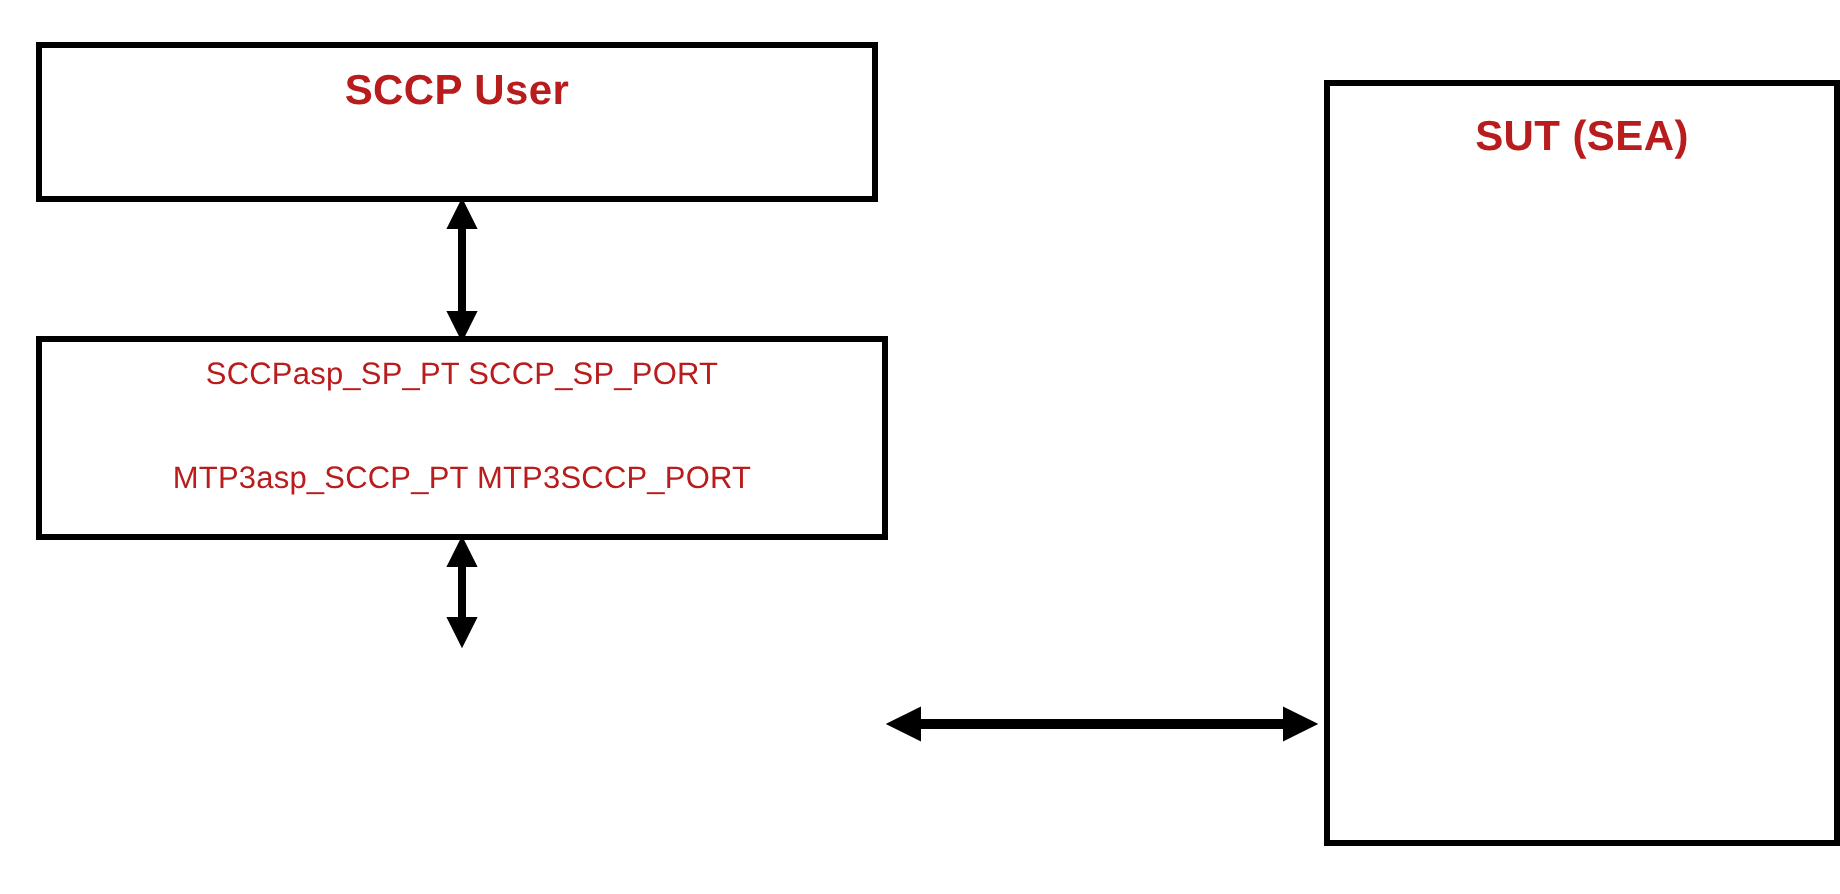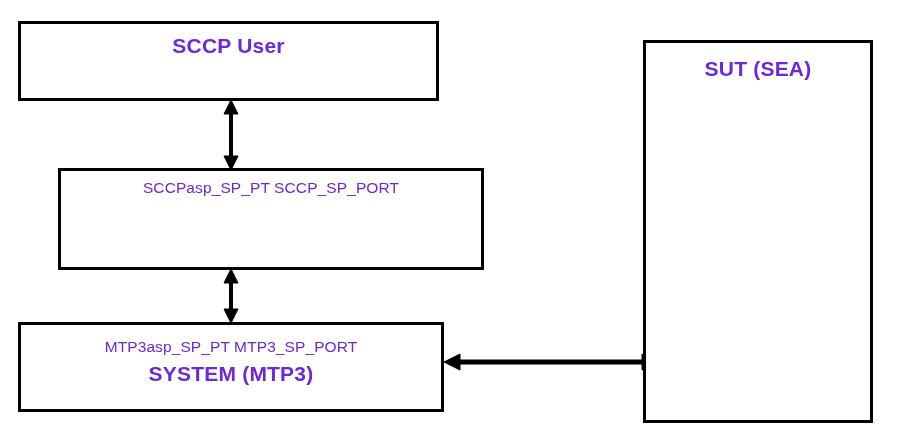--- a/index.html
+++ b/index.html
@@ -21,21 +21,21 @@
     box-sizing: border-box;
     border: 3px solid #000000;
     background: #ffffff;
   }
   .box-text {
     position: absolute;
     left: 0;
     width: 100%;
     text-align: center;
     white-space: nowrap;
-    color: #6d28d9;
+    color: #b91c1c;
     line-height: 1;
   }
   .title {
     font-size: 21px;
     font-weight: bold;
     letter-spacing: 0.2px;
   }
   .port {
     font-size: 15.5px;
     font-weight: normal;
@@ -58,38 +58,35 @@
   <div class="box" style="left:18px; top:21px; width:421px; height:80px;">
     <div class="box-text title" style="top:11px;">SCCP User</div>
   </div>
 
   <svg class="arrow-svg" style="left:214px; top:99px;" width="34" height="72" viewBox="0 0 34 72">
     <line x1="17" y1="10" x2="17" y2="62" stroke-width="4"></line>
     <path d="M17 1 L24 15 L10 15 Z"></path>
     <path d="M17 71 L24 57 L10 57 Z"></path>
   </svg>
 
-  <div class="box" style="left:18px; top:168px; width:426px; height:102px;margin-left:40px;">
+  <div class="box" style="left:18px; top:168px; width:426px; height:102px;">
     <div class="box-text port" style="top:9px;">SCCPasp_SP_PT  SCCP_SP_PORT</div>
+    <div class="box-text port" style="top:61px;">MTP3asp_SCCP_PT  MTP3SCCP_PORT</div>
   </div>
 
   <svg class="arrow-svg" style="left:214px; top:268px;" width="34" height="56" viewBox="0 0 34 56">
     <line x1="17" y1="10" x2="17" y2="46" stroke-width="4"></line>
     <path d="M17 1 L24 15 L10 15 Z"></path>
     <path d="M17 55 L24 41 L10 41 Z"></path>
   </svg>
 
-  <div class="box" style="left:18px; top:322px; width:426px; height:90px;">
-    <div class="box-text port" style="top:14px;">MTP3asp_SP_PT  MTP3_SP_PORT</div>
-    <div class="box-text title" style="top:38px;">SYSTEM (MTP3)</div>
-  </div>
 
   <svg class="arrow-svg" style="left:443px; top:345px;" width="216" height="34" viewBox="0 0 216 34">
     <line x1="14" y1="17" x2="202" y2="17" stroke-width="5"></line>
     <path d="M1 17 L17 9 L17 25 Z"></path>
     <path d="M215 17 L199 9 L199 25 Z"></path>
   </svg>
 
-  <div class="box" style="left:643px; top:40px; width:230px; height:383px;">
+  <div class="box" style="left:662px; top:40px; width:258px; height:383px;">
     <div class="box-text title" style="top:15px;">SUT (SEA)</div>
   </div>
 
 </div>
 
 </body></html>

